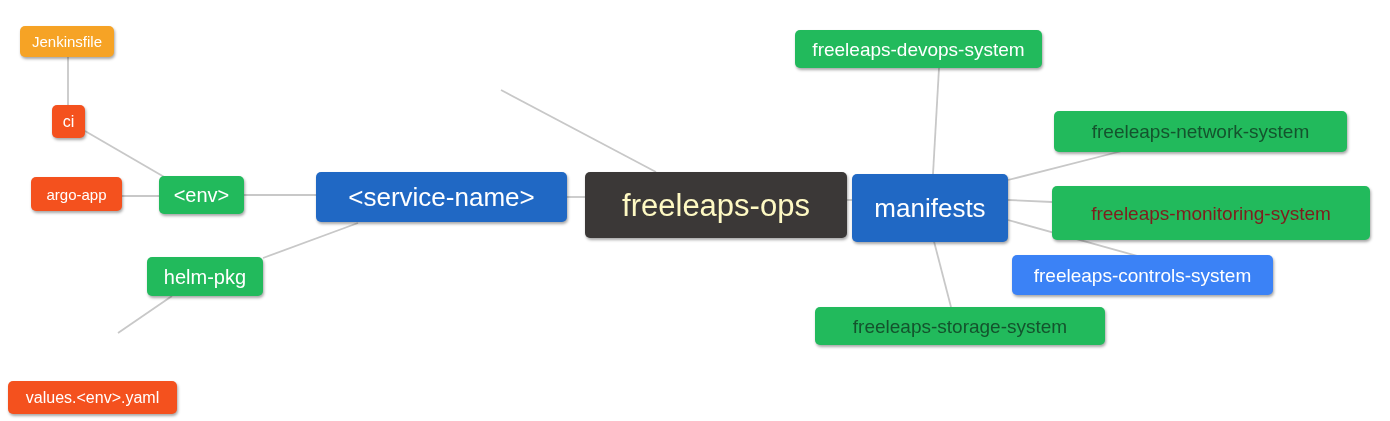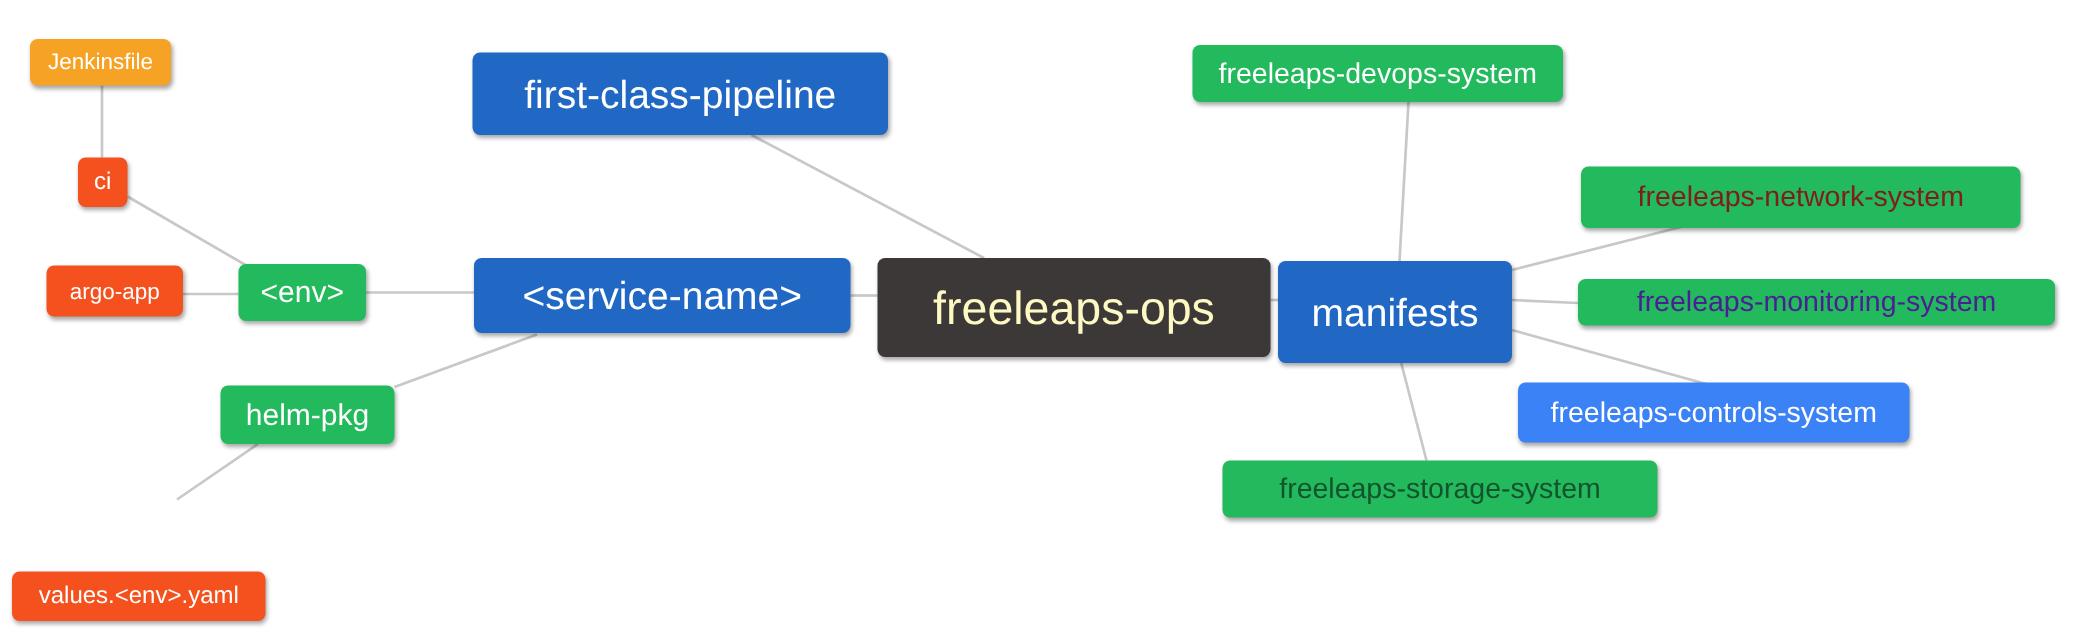--- a/index.html
+++ b/index.html
@@ -52,39 +52,36 @@
     </div>
   <div class="node" style="left: 159px; top: 176px; width: 85px; height: 38px; background: rgb(34, 186, 92); font-size: 20px; color: rgb(255, 255, 255);">
       <span class="lbl">&lt;env&gt;</span>
     </div>
   <div class="node" style="left: 147px; top: 257px; width: 116px; height: 39px; background: rgb(34, 186, 92); font-size: 20px; color: rgb(255, 255, 255);">
       <span class="lbl">helm-pkg</span>
     </div>
   <div class="node" style="left: 8px; top: 333px; width: 169px; height: 33px; background: rgb(244, 81, 30); font-size: 16px; color: rgb(255, 255, 255); margin-top: 48px;">
       <span class="lbl">values.&lt;env&gt;.yaml</span>
     </div>
-  <div class="node" style="left: 315px; top: 35px; width: 277px; height: 55px; background: rgb(32, 104, 196); font-size: 26px; color: rgb(255, 255, 255);">
-      <span class="lbl">first-class-pipeline</span>
-    </div>
   <div class="node" style="left: 316px; top: 172px; width: 251px; height: 50px; background: rgb(32, 104, 196); font-size: 26px; color: rgb(255, 255, 255);">
       <span class="lbl">&lt;service-name&gt;</span>
     </div>
   <div class="node" style="left: 585px; top: 172px; width: 262px; height: 66px; background: rgb(59, 56, 55); font-size: 31px; color: #fef9c3;">
       <span class="lbl">freeleaps-ops</span>
     </div>
   <div class="node" style="left: 852px; top: 174px; width: 156px; height: 68px; background: rgb(32, 104, 196); font-size: 26px; color: rgb(255, 255, 255);">
       <span class="lbl">manifests</span>
     </div>
   <div class="node" style="left: 795px; top: 30px; width: 247px; height: 38px; background: rgb(34, 186, 92); font-size: 19px; color: rgb(255, 255, 255);">
       <span class="lbl">freeleaps-devops-system</span>
     </div>
-  <div class="node" style="left: 1054px; top: 111px; width: 293px; height: 41px; background: rgb(34, 186, 92); font-size: 19px; color: #7f1d1d;">
+  <div class="node" style="left: 1054px; top: 111px; width: 293px; height: 41px; background: rgb(34, 186, 92); font-size: 19px; color: #14532d;">
       <span class="lbl">freeleaps-network-system</span>
     </div>
-  <div class="node" style="left: 1052px; top: 186px; width: 318px; height: 31px; background: rgb(34, 186, 92); font-size: 19px; color: #4c1d95;">
+  <div class="node" style="left: 1052px; top: 186px; width: 318px; height: 54px; background: rgb(34, 186, 92); font-size: 19px; color: #7f1d1d;">
       <span class="lbl">freeleaps-monitoring-system</span>
     </div>
   <div class="node" style="left: 1012px; top: 255px; width: 261px; height: 40px; background: #3b82f6; font-size: 19px; color: rgb(255, 255, 255);">
       <span class="lbl">freeleaps-controls-system</span>
     </div>
   <div class="node" style="left: 815px; top: 307px; width: 290px; height: 38px; background: rgb(34, 186, 92); font-size: 19px; color: #14532d;">
       <span class="lbl">freeleaps-storage-system</span>
     </div>
 </div>
 

